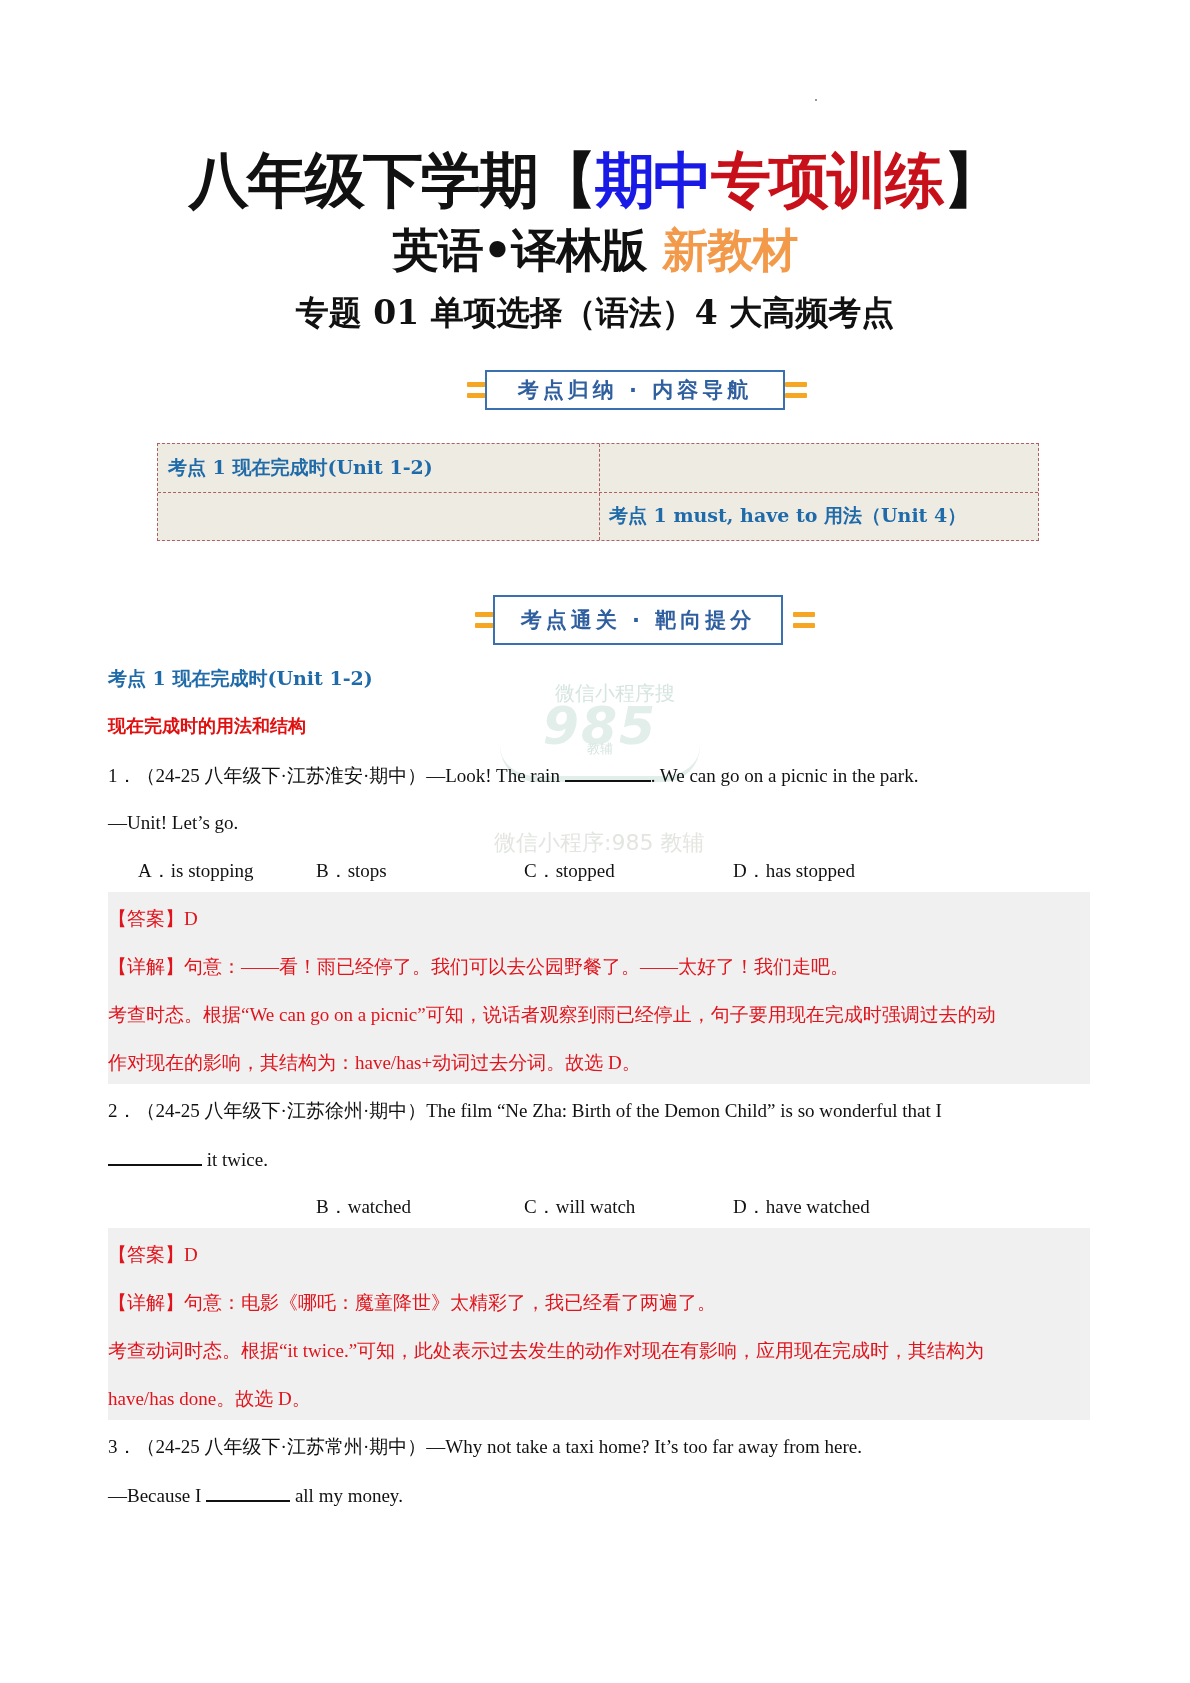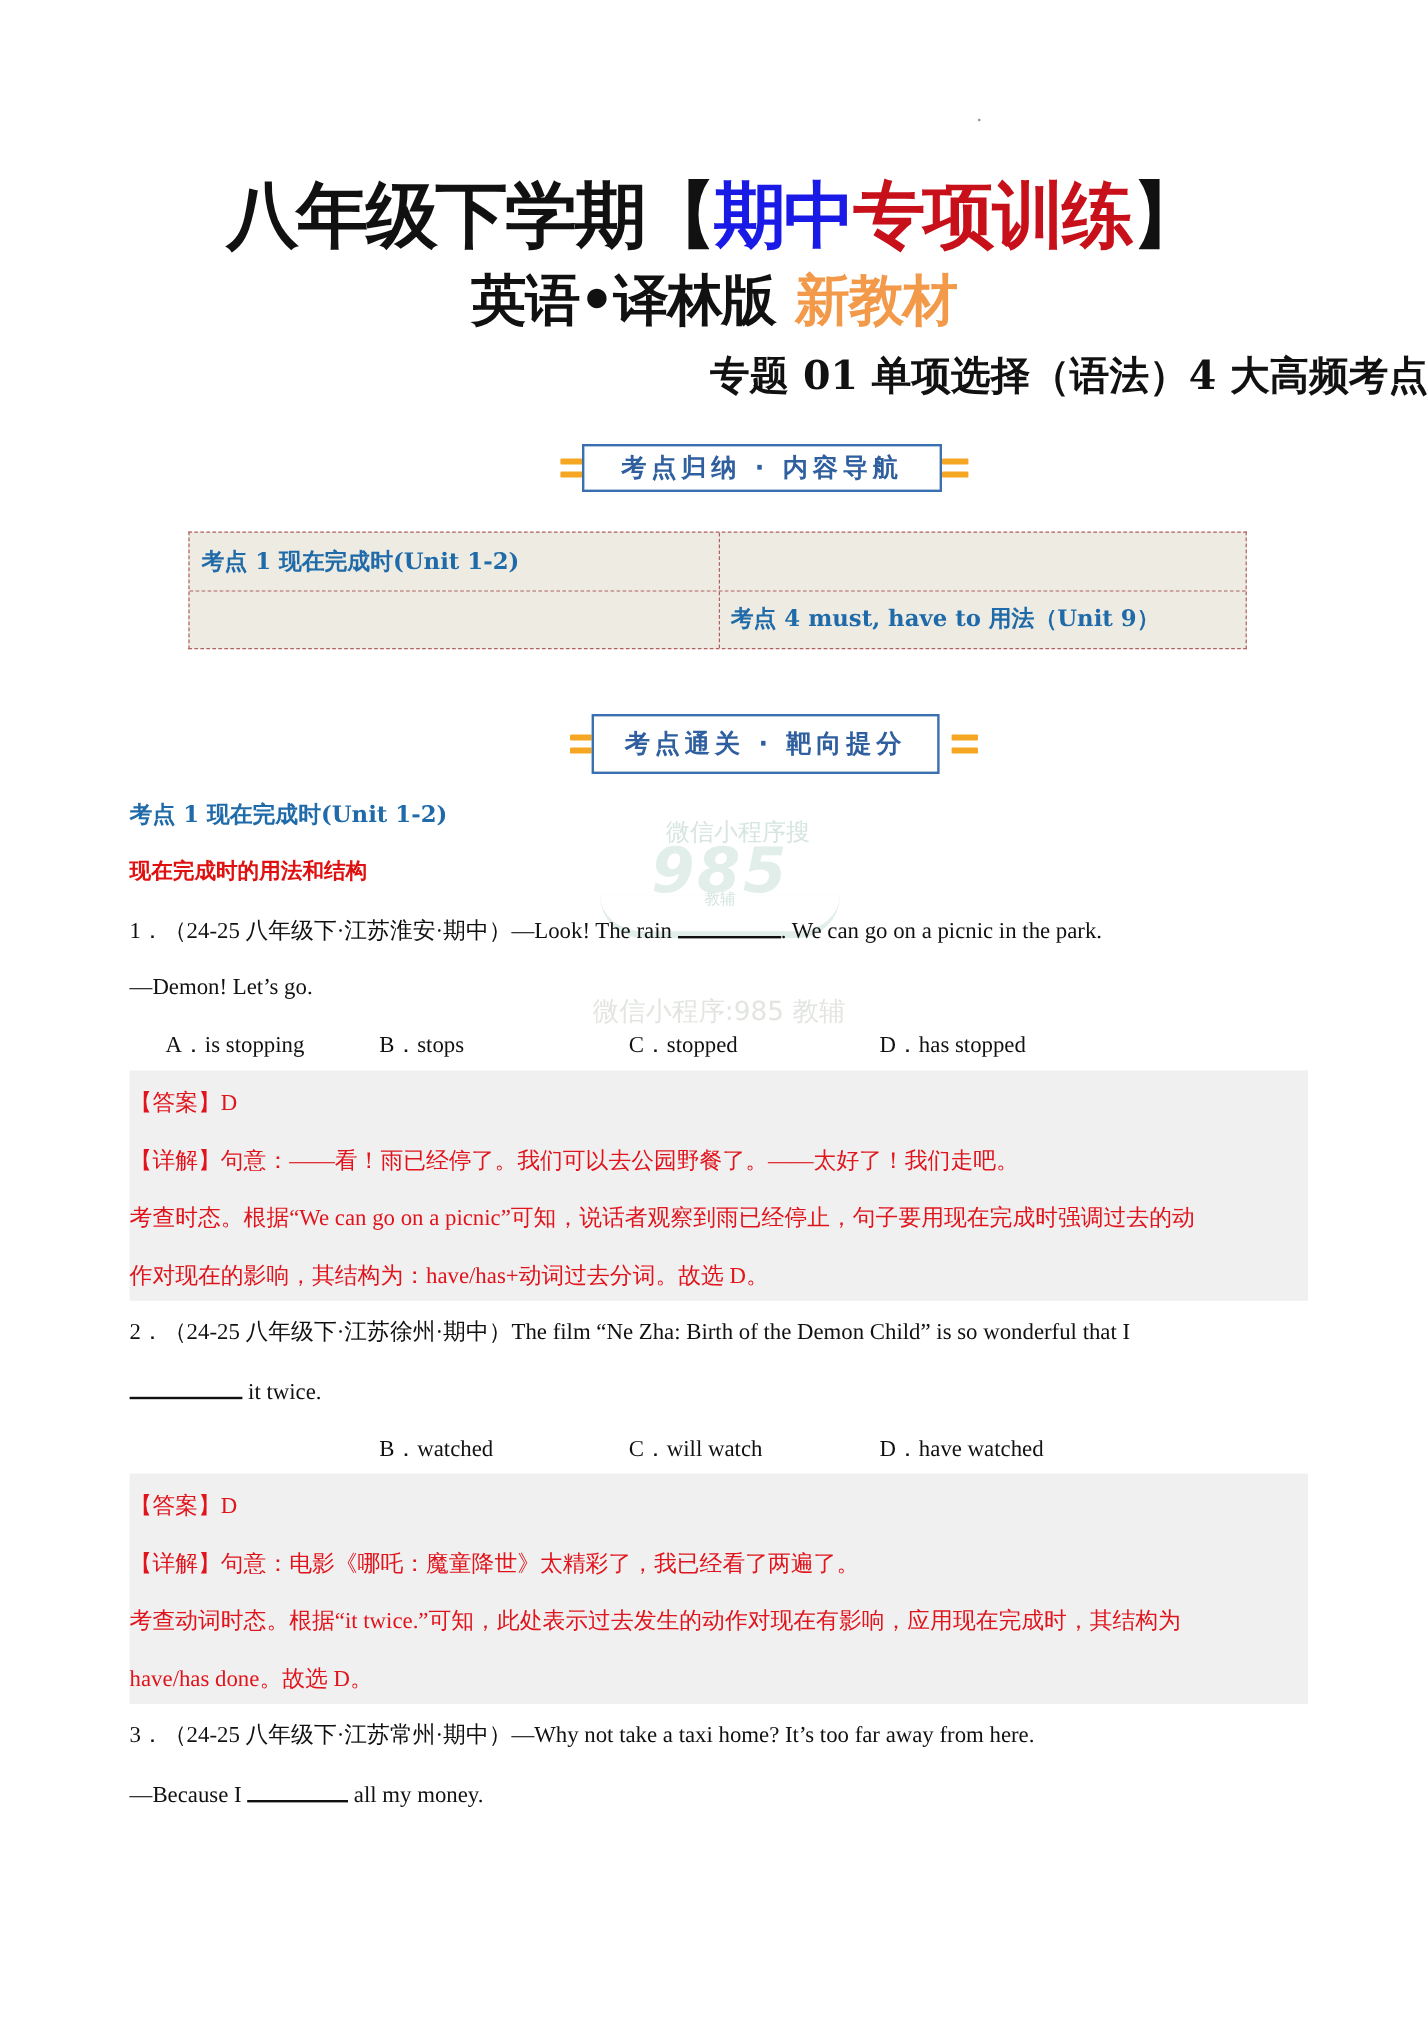--- a/index.html
+++ b/index.html
@@ -8,21 +8,21 @@
   .abs { position: absolute; }
   .dot { left: 815px; top: 99px; width: 2px; height: 2px; background: #999; }
 
   .title1 { left: 0; width: 1190px; top: 140px; text-align: center;
             font-family: "DejaVu Sans", sans-serif; font-weight: bold; font-size: 60px; line-height: 80px; letter-spacing: -2px; color: #111; }
   .title1 .blue { color: #1a1ae6; }
   .title1 .red { color: #c8101a; }
   .title2 { left: 0; width: 1190px; top: 220px; text-align: center;
             font-family: "DejaVu Sans", sans-serif; font-weight: bold; font-size: 46px; line-height: 60px; color: #111; letter-spacing: -1px; }
   .title2 .orange { color: #f2994a; margin-left: 16px; }
-  .title3 { left: 0; width: 1190px; top: 290px; text-align: right;
+  .title3 { left: 0; width: 1190px; top: 290px; text-align: center;
             font-family: "DejaVu Serif", serif; font-weight: bold; font-size: 33px; line-height: 46px; color: #111; }
 
   .banner { height: 36px; border: 2px solid #3a6fb0; background: #fff;
             display: flex; align-items: center; justify-content: center;
             font-family: "DejaVu Sans", sans-serif; font-weight: bold; font-size: 21px; color: #2f5f9e; letter-spacing: 4px; }
   .banner-wrap { position: absolute; margin-left: 40px; }
   .equal-icon { position: absolute; width: 22px; height: 16px; top: 50%; margin-top: -8px; }
   .equal-icon::before, .equal-icon::after { content: ""; position: absolute; left: 0; width: 22px; height: 5px; background: #f5a623; border-radius: 1px; }
   .equal-icon::before { top: 0; }
   .equal-icon::after { bottom: 0; }
@@ -64,42 +64,42 @@
 <div class="banner-wrap" style="left:445px; top:370px; width:300px; height:40px;">
   <span class="equal-icon" style="left:-18px;"></span>
   <div class="banner" style="position:absolute; left:0; top:0; width:296px;">考点归纳 · 内容导航</div>
   <span class="equal-icon" style="right:-22px;"></span>
 </div>
 
 <div class="abs toc">
   <div class="toc-hline"></div>
   <div class="toc-vline"></div>
   <div class="toc-cell" style="left:0; top:0; width:441px;">考点 1  现在完成时(Unit 1-2)</div>
-  <div class="toc-cell" style="left:441px; top:48px; width:441px;">考点 4 must, have to  用法（Unit 9）</div>
+  <div class="toc-cell" style="left:441px; top:48px; width:441px;">考点 1 must, have to  用法（Unit 4）</div>
 </div>
 
 <div class="banner-wrap" style="left:453px; top:595px; width:300px; height:50px;">
   <span class="equal-icon" style="left:-18px;"></span>
   <div class="banner" style="position:absolute; left:0; top:0; width:286px; height:46px;">考点通关 · 靶向提分</div>
   <span class="equal-icon" style="right:-22px;"></span>
 </div>
 
 <div class="abs wm1">微信小程序搜</div>
 <div class="abs wm2">985</div>
 <div class="abs wm-arc"></div>
 <div class="abs wm3">教辅</div>
 <div class="abs wm4">微信小程序:985 教辅</div>
 
 <div class="abs sec-head" style="left:108px; top:666px;">考点 1  现在完成时(Unit 1-2)</div>
 <div class="abs sub-head" style="left:108px; top:714px;">现在完成时的用法和结构</div>
 
 <div class="abs line" style="left:108px; top:762px;">
   <span>1．</span><span>（24-25 八年级下·江苏淮安·期中）</span><span>—Look! The rain </span><span class="blank" style="width:86px;"></span><span>. We can go on a picnic in the park.</span>
 </div>
-<div class="abs line" style="left:108px; top:810px;">—Demon! Let’s go.</div>
+<div class="abs line" style="left:108px; top:810px;">—Unit! Let’s go.</div>
 <div class="opt" style="left:138px; top:858px;">A．is stopping</div>
 <div class="opt" style="left:316px; top:858px;">B．stops</div>
 <div class="opt" style="left:524px; top:858px;">C．stopped</div>
 <div class="opt" style="left:733px; top:858px;">D．has stopped</div>
 
 <div class="abs ans-box" style="top:892px; height:192px;"></div>
 <div class="red-line" style="top:906px;">【答案】D</div>
 <div class="red-line" style="top:954px;">【详解】句意：——看！雨已经停了。我们可以去公园野餐了。——太好了！我们走吧。</div>
 <div class="red-line" style="top:1002px;">考查时态。根据“We can go on a picnic”可知，说话者观察到雨已经停止，句子要用现在完成时强调过去的动</div>
 <div class="red-line" style="top:1050px;">作对现在的影响，其结构为：have/has+动词过去分词。故选 D。</div>

